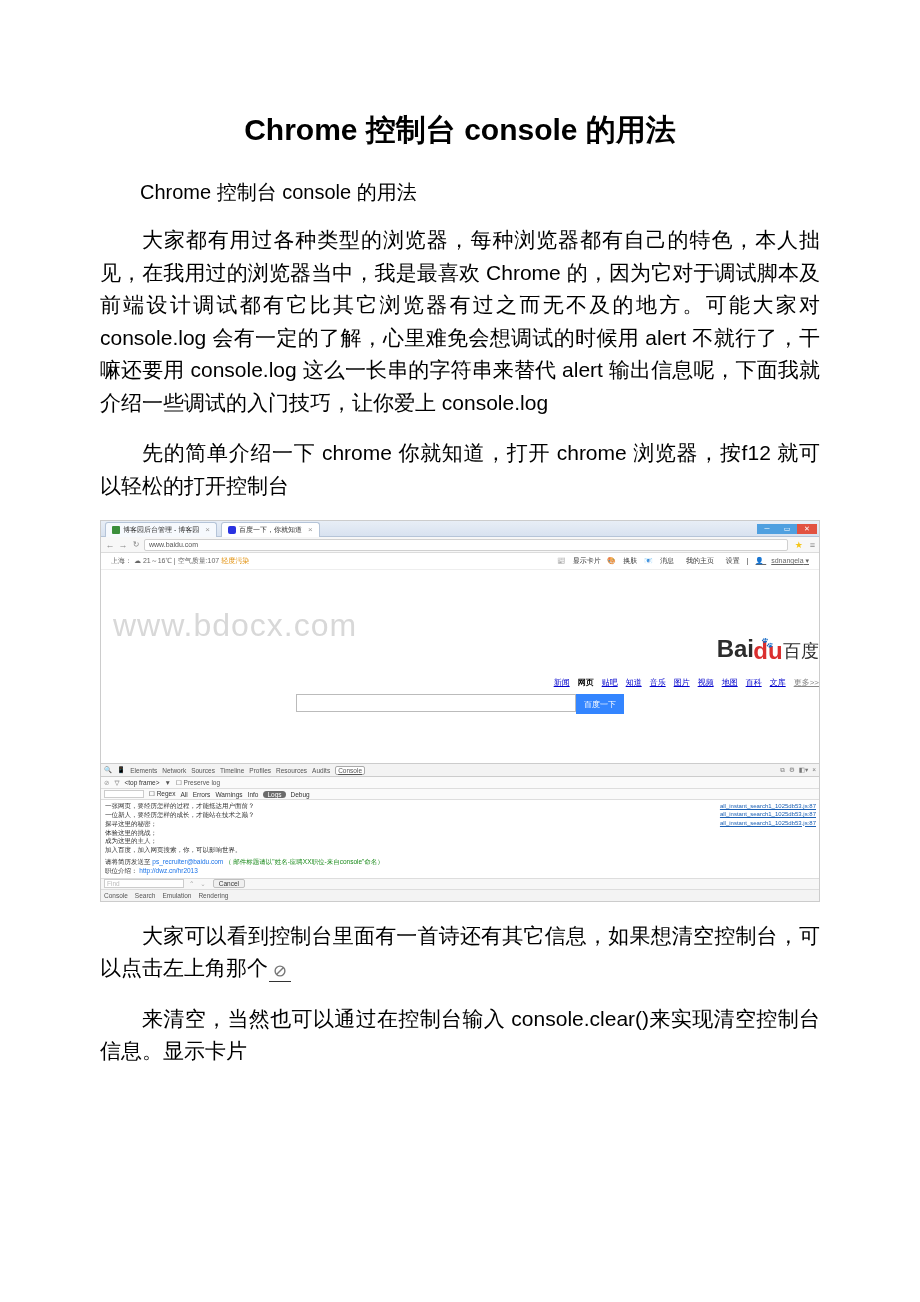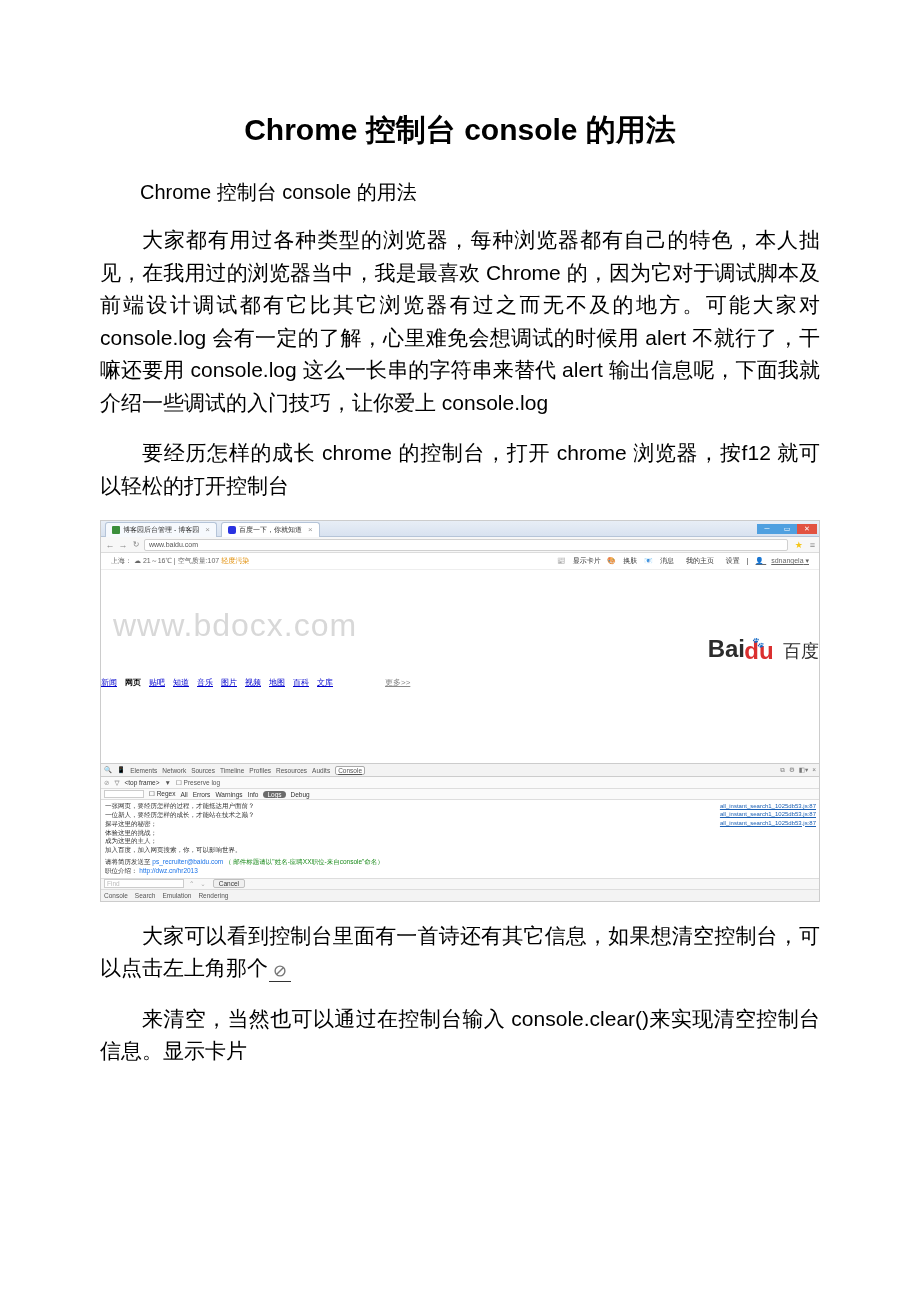--- a/index.html
+++ b/index.html
@@ -180,32 +180,32 @@
     position: relative;
     margin: 0 1px;
   }
   .paw {
     position: absolute;
     top: -2px;
     color: #2932e1;
     font-size: 10px;
   }
   .logo .du { color: #da2f2f; font-weight: bold; }
-  .logo .cn { color: #2c2c2c; font-size: 18px; margin-left: 10px; font-weight: normal; }
+  .logo .cn { color: #2c2c2c; font-size: 18px; margin-left: 1px; font-weight: normal; }
   .navlinks {
     display: flex;
-    justify-content: flex-start;
+    justify-content: flex-end;
     gap: 8px;
     margin-top: 14px;
     font-size: 8px;
     color: #00c;
   }
   .navlinks .active { color: #000; font-weight: bold; text-decoration: none; }
   .navlinks span { text-decoration: underline; cursor: pointer; }
-  .navlinks .more { color: #888; margin-left: 44px; }
+  .navlinks .more { color: #888; }
   .searchrow {
     display: flex;
     justify-content: center;
     margin-top: 6px;
     gap: 0;
   }
   .searchbox {
     width: 280px; height: 18px;
     border: 1px solid #bbb;
     background: #fff;
@@ -321,21 +321,21 @@
 </style>
 </head>
 <body>
 
 <h1 class="title">Chrome 控制台 console 的用法</h1>
 
 <p class="subtitle">Chrome 控制台 console 的用法</p>
 
 <p class="para">大家都有用过各种类型的浏览器，每种浏览器都有自己的特色，本人拙见，在我用过的浏览器当中，我是最喜欢 Chrome 的，因为它对于调试脚本及前端设计调试都有它比其它浏览器有过之而无不及的地方。可能大家对 console.log 会有一定的了解，心里难免会想调试的时候用 alert 不就行了，干嘛还要用 console.log 这么一长串的字符串来替代 alert 输出信息呢，下面我就介绍一些调试的入门技巧，让你爱上 console.log</p>
 
-<p class="para">要经历怎样的成长 chrome 的控制台，打开 chrome 浏览器，按f12 就可以轻松的打开控制台</p>
+<p class="para">先的简单介绍一下 chrome 你就知道，打开 chrome 浏览器，按f12 就可以轻松的打开控制台</p>
 
 <div class="shot">
 
   <div class="tabbar">
     <div class="tab">
       <span class="favicon"></span>
       <span>博客园后台管理 - 博客园</span>
       <span class="x">×</span>
     </div>
     <div class="tab active">
@@ -397,20 +397,24 @@
       <span>知道</span>
       <span>音乐</span>
       <span>图片</span>
       <span>视频</span>
       <span>地图</span>
       <span>百科</span>
       <span>文库</span>
       <span class="more">更多&gt;&gt;</span>
     </div>
 
+    <div class="searchrow">
+      <div class="searchbox"></div>
+      <div class="searchbtn">百度一下</div>
+    </div>
   </div>
 
   <div class="devtools">
     <div class="dt-tabs">
       <span class="icon">🔍</span>
       <span class="icon">📱</span>
       <span>Elements</span>
       <span>Network</span>
       <span>Sources</span>
       <span>Timeline</span>

